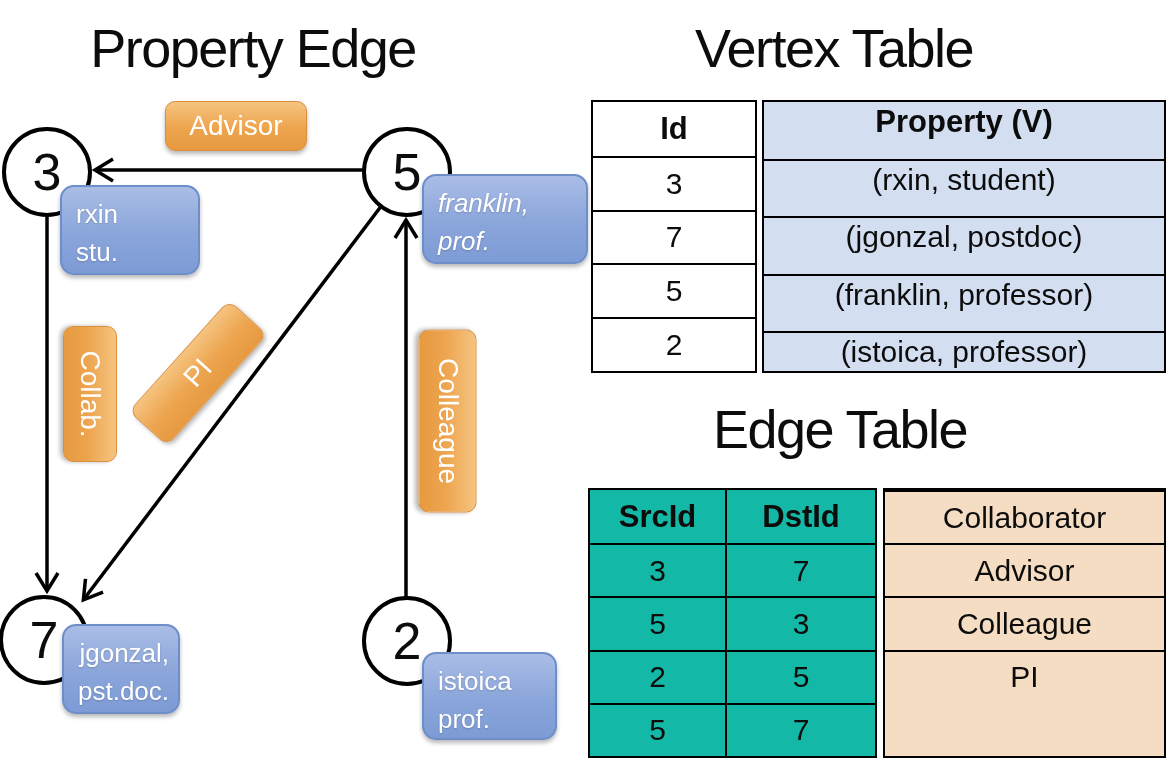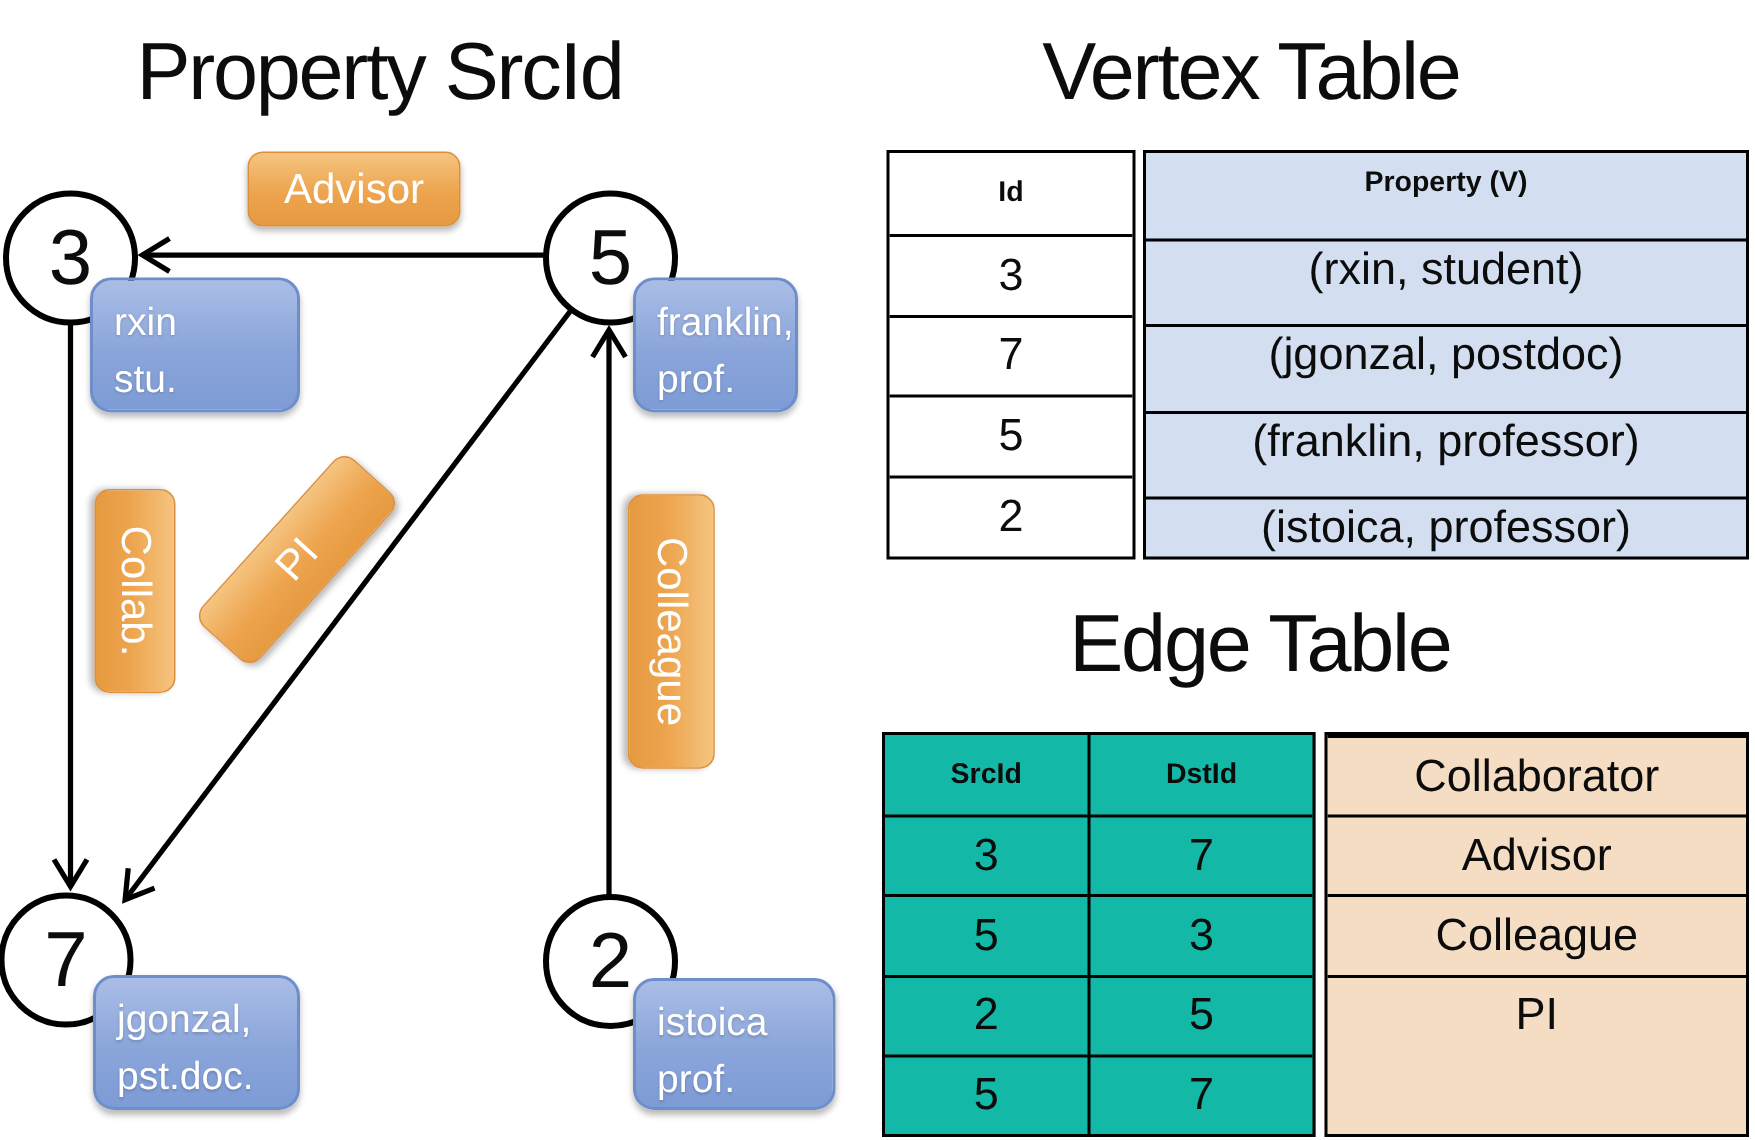--- a/index.html
+++ b/index.html
@@ -33,30 +33,30 @@
   .pill-blue{background:linear-gradient(180deg,#aabde6 0%,#8aa5da 55%,#7d9bd5 100%);
              border:2px solid #6d8ec9;border-radius:14px;font-size:26px;
              justify-content:flex-start;align-items:flex-start;padding:9px 8px 12px 14px;
              line-height:1.45;text-shadow:0 1px 2px rgba(0,0,0,0.18);}
   #pill-advisor{left:165px;top:101px;width:142px;height:50px;}
   #pill-collab{left:22px;top:367px;width:136px;height:54px;transform:rotate(90deg);}
   #pill-pi{left:123px;top:347px;width:150px;height:52px;transform:rotate(-48deg);}
   #pill-colleague{left:356px;top:392px;width:183px;height:58px;transform:rotate(90deg);}
 
   #prop-rxin{left:60px;top:185px;width:140px;height:90px;}
-  #prop-franklin{left:422px;top:185px;width:110px;height:90px;}
-  #prop-jgonzal{left:62px;top:650px;width:138px;height:90px;}
+  #prop-franklin{left:422px;top:174px;width:166px;height:90px;font-style:italic;}
+  #prop-jgonzal{left:62px;top:624px;width:118px;height:90px;text-align:right;}
   #prop-istoica{left:422px;top:652px;width:135px;height:88px;}
 
   
   .tbox{position:absolute;border:2px solid #000;display:grid;}
   .tbox .cell{display:flex;align-items:center;justify-content:center;font-size:30px;
               color:#0c0c0c;border-top:2px solid #000;white-space:nowrap;}
   .tbox .cell.first-row{border-top:none;}
-  .tbox .cell.hdr{font-weight:bold;font-size:19px;}
+  .tbox .cell.hdr{font-weight:bold;font-size:31px;}
   .tbox .cell.col2{border-left:2px solid #000;}
 
   #vt-id{left:591px;top:100px;width:166px;height:273px;background:#fff;
          grid-template-rows:repeat(5,1fr);}
   #vt-prop{left:762px;top:100px;width:404px;height:273px;background:#d3dff1;
            grid-template-rows:repeat(5,1fr);gap:17px;}
   #et-ids{left:588px;top:488px;width:289px;height:270px;background:#14b8a6;
           grid-template-columns:135px 1fr;grid-template-rows:repeat(5,1fr);}
   #et-prop{left:883px;top:488px;width:283px;height:270px;background:#f5ddc3;
            grid-template-rows:repeat(5,1fr);}
@@ -71,21 +71,21 @@
       <marker id="arrowhead" viewBox="-22 -14 26 28" refX="-1" refY="0" markerWidth="26" markerHeight="28" orient="auto" markerUnits="userSpaceOnUse">
         <path d="M-18,-11 L0,0 L-18,11" fill="none" stroke="#000" stroke-width="3.5"></path>
       </marker>
     </defs>
     <line x1="407" y1="170" x2="96" y2="170" stroke="#000" stroke-width="3.5" marker-end="url(#arrowhead)"></line>
     <line x1="47" y1="172" x2="47" y2="590" stroke="#000" stroke-width="3.5" marker-end="url(#arrowhead)"></line>
     <line x1="407" y1="172" x2="84" y2="599" stroke="#000" stroke-width="3.5" marker-end="url(#arrowhead)"></line>
     <line x1="406" y1="641" x2="406" y2="221" stroke="#000" stroke-width="3.5" marker-end="url(#arrowhead)"></line>
   </svg>
 
-  <div class="big-title" id="title-graph">Property SrcId</div>
+  <div class="big-title" id="title-graph">Property Edge</div>
   <div class="big-title" id="title-vertex">Vertex Table</div>
   <div class="big-title" id="title-edge">Edge Table</div>
 
   <div class="vcircle" id="circle-3">
     <span>3</span>
   </div>
   <div class="vcircle" id="circle-5">
     <span>5</span>
   </div>
   <div class="vcircle" id="circle-7">

